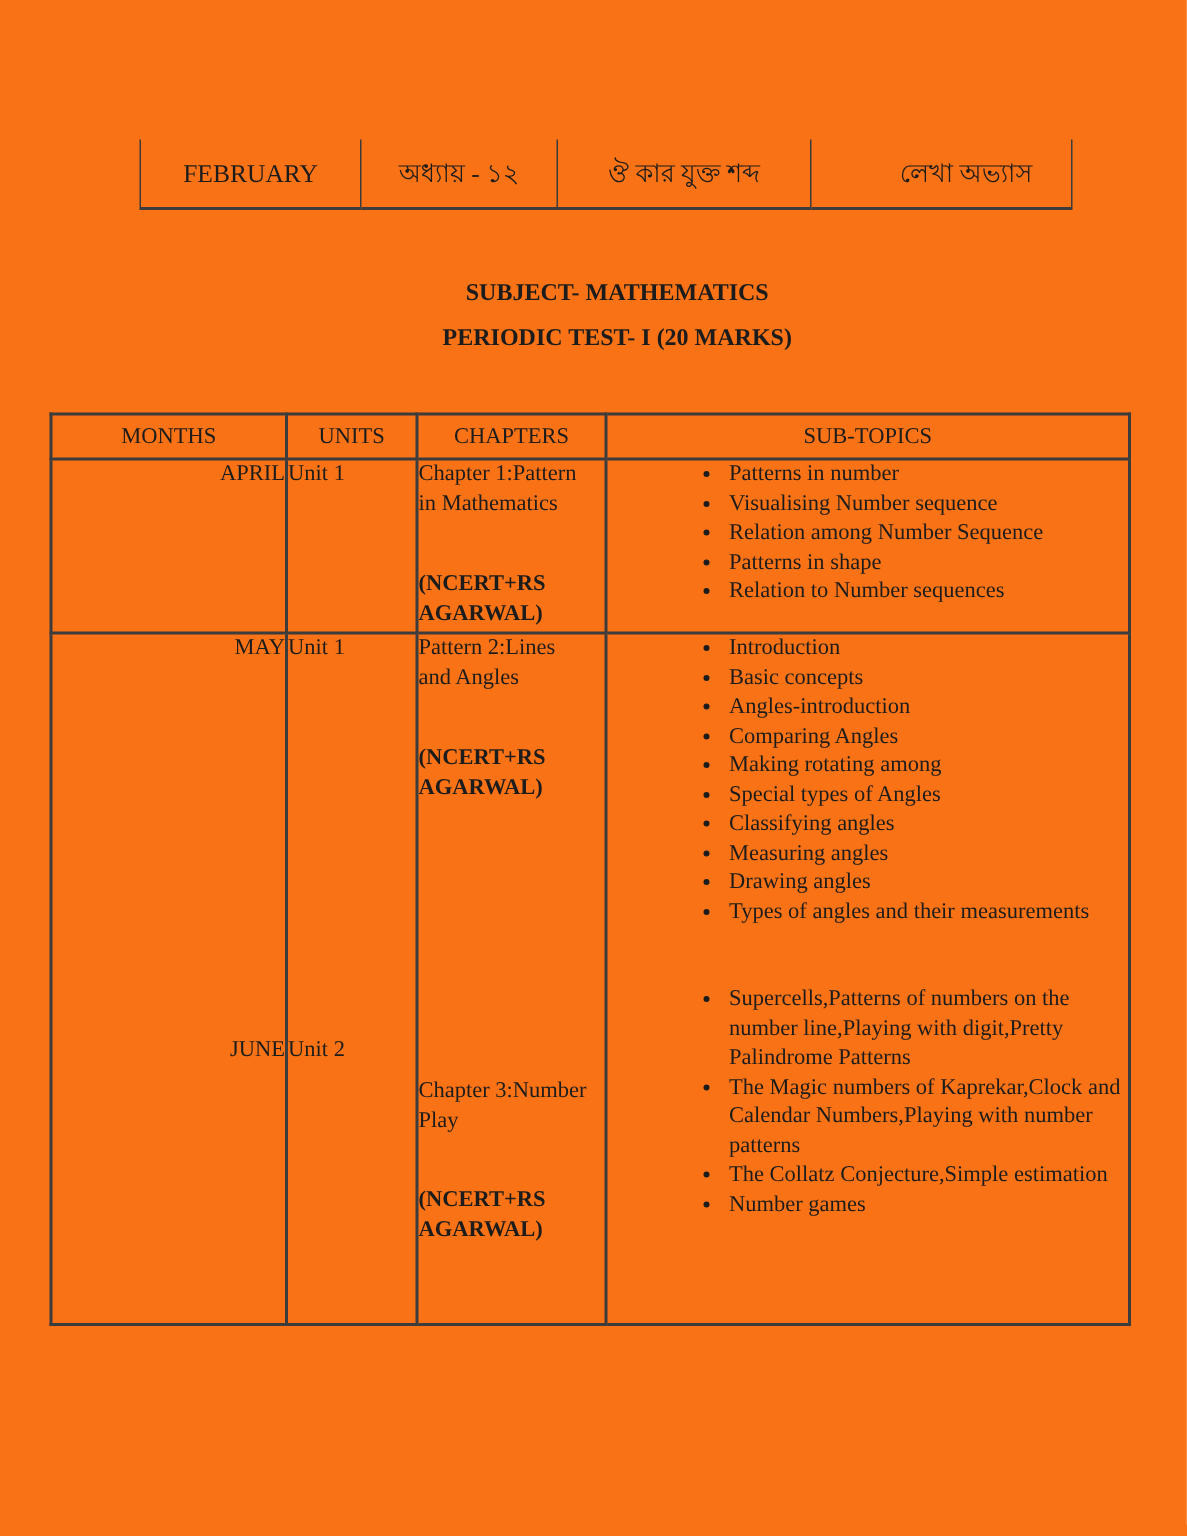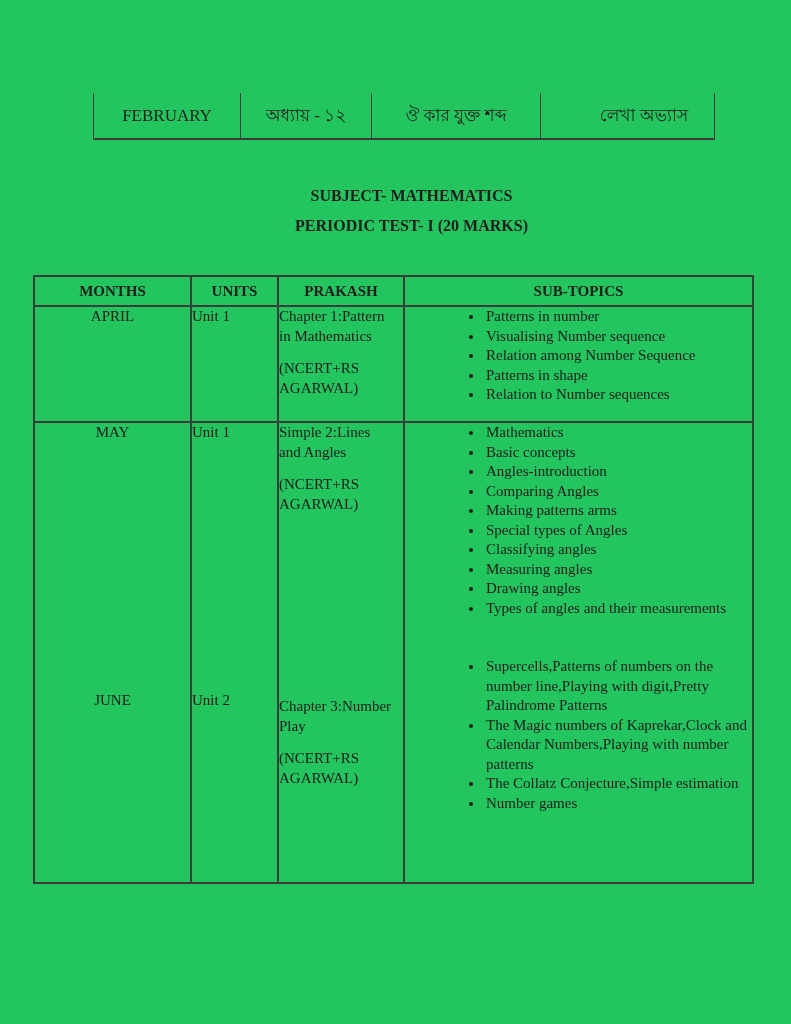--- a/index.html
+++ b/index.html
@@ -1,21 +1,21 @@
 <!DOCTYPE html>
 <html><head>
 <meta charset="utf-8">
 <style>
   html, body { margin: 0; padding: 0; }
   body { background: #e8e8e8; }
   .page {
     position: relative;
     width: 791px;
     height: 1024px;
-    background: #22c55e;
+    background: #f97316;
     margin: 0 auto;
     font-family: "Liberation Serif", "DejaVu Serif", serif;
     color: #1c1c1c;
     overflow: hidden;
   }
 
   
   .top-table {
     position: absolute;
     left: 93px;
@@ -60,32 +60,32 @@
   }
   .main-table th, .main-table td {
     border: 2px solid #3c3c3c;
     vertical-align: top;
     font-size: 15px;
     font-weight: normal;
     padding: 0;
     overflow: hidden;
   }
   .main-table th {
-    font-weight: bold;
+    font-weight: normal;
     text-align: center;
     height: 28px;
     vertical-align: middle;
   }
   .row-1 td { height: 114px; }
   .row-2 td { height: 459px; }
 
-  .month-cell { text-align: center; padding-top: 7px; line-height: 19px; }
+  .month-cell { text-align: right; padding-top: 7px; line-height: 19px; }
   .unit-cell  { padding: 7px 2px 0 8px; line-height: 19px; }
   .chapter-cell { padding: 7px 2px 0 8px; line-height: 19.5px; }
-  .chapter-source { margin-top: 13px; }
+  .chapter-source { margin-top: 34px; font-weight: bold; }
 
   .subtopics-cell { padding: 5px 4px 0 0; }
   ul.subtopics {
     margin: 0;
     padding-left: 79px;
     list-style: disc outside;
     line-height: 19.5px;
   }
   ul.subtopics li { padding-left: 2px; }
 
@@ -127,21 +127,21 @@
       <col style="width:157px">
         <col style="width:87px">
         <col style="width:126px">
         <col style="width:349px">
     </colgroup>
 
     <tbody>
         <tr>
       <th>MONTHS</th>
       <th>UNITS</th>
-      <th>PRAKASH</th>
+      <th>CHAPTERS</th>
       <th>SUB-TOPICS</th>
     </tr>
 
     <tr class="row-1">
       <td class="month-cell">
         <div>APRIL</div>
       </td>
       <td class="unit-cell">
         <div>Unit 1</div>
       </td>
@@ -172,44 +172,44 @@
         <div class="sp-month"></div>
         <div>JUNE</div>
       </td>
       <td class="unit-cell">
         <div>Unit 1</div>
         <div class="sp-unit"></div>
         <div>Unit 2</div>
       </td>
       <td class="chapter-cell">
         <div>
-          <div>Simple 2:Lines</div>
+          <div>Pattern 2:Lines</div>
           <div>and Angles</div>
         </div>
         <div class="chapter-source">
           <div>(NCERT+RS</div>
           <div>AGARWAL)</div>
         </div>
         <div class="sp-chapter"></div>
         <div>
           <div>Chapter 3:Number</div>
           <div>Play</div>
         </div>
         <div class="chapter-source">
           <div>(NCERT+RS</div>
           <div>AGARWAL)</div>
         </div>
       </td>
       <td class="subtopics-cell">
         <ul class="subtopics">
-          <li>Mathematics</li>
+          <li>Introduction</li>
           <li>Basic concepts</li>
           <li>Angles-introduction</li>
           <li>Comparing Angles</li>
-          <li>Making patterns arms</li>
+          <li>Making rotating among</li>
           <li>Special types of Angles</li>
           <li>Classifying angles</li>
           <li>Measuring angles</li>
           <li>Drawing angles</li>
           <li>Types of angles and their measurements</li>
         </ul>
         <div class="sp-sub"></div>
         <ul class="subtopics">
           <li>Supercells,Patterns of numbers on the number line,Playing with digit,Pretty Palindrome Patterns</li>
           <li>The Magic numbers of Kaprekar,Clock and Calendar Numbers,Playing with number patterns</li>

